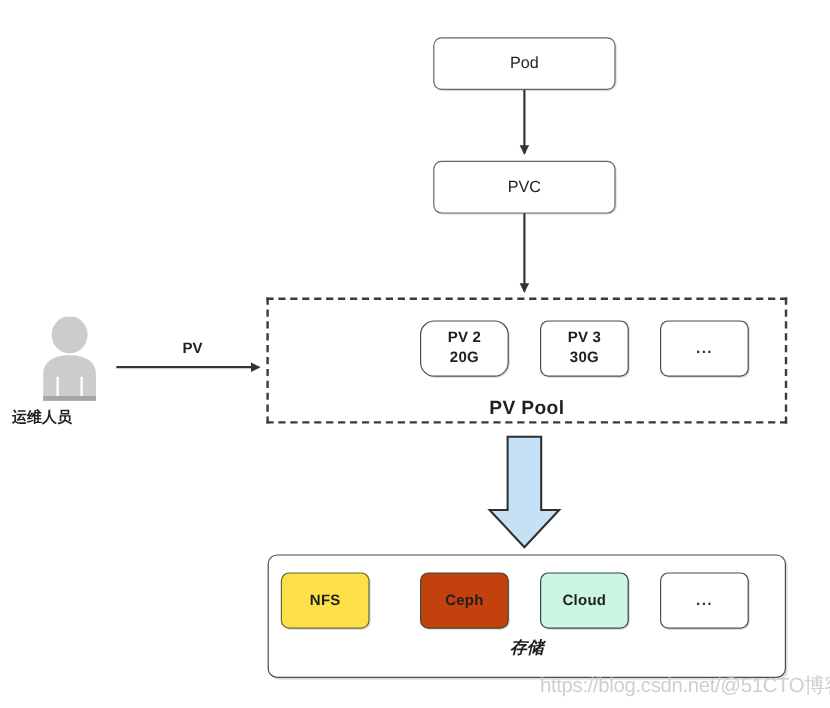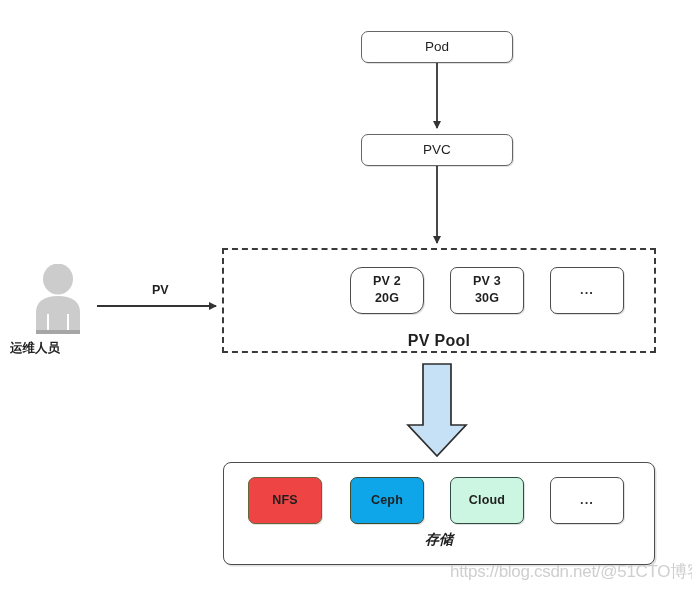--- a/index.html
+++ b/index.html
@@ -31,21 +31,21 @@
     border: 1.4px solid #4d4d4d;
     border-radius: 6px;
     color: #1f1f1f;
     font-size: 13px;
     line-height: 1.25;
     box-shadow: 1px 1px 0 rgba(0,0,0,0.12);
   }
 
   .pod-node, .pvc-node {
     width: 152px;
-    height: 32px;
+    height: 44px;
     border-radius: 7px;
     font-size: 13.5px;
     border-color: #666666;
   }
   .pod-node { left: 361px; top: 31px; }
   .pvc-node { left: 361px; top: 134px; }
 
   
   .pv-pool {
     position: absolute;
@@ -118,22 +118,22 @@
   }
   .store-box {
     width: 74px;
     height: 47px;
     top: 477px;
     border-radius: 7px;
     font-size: 12.5px;
     font-weight: bold;
     letter-spacing: 0.2px;
   }
-  .store-1 { left: 248px; background: #ef4444; border: 1.6px solid #66663d; text-align: right; }
-  .store-2 { left: 350px; background: #0ea5e9; border: 1.6px solid #3d4d2e; }
+  .store-1 { left: 234px; background: #fde047; border: 1.6px solid #66663d; text-align: right; }
+  .store-2 { left: 350px; background: #c2410c; border: 1.6px solid #3d4d2e; }
   .store-3 { left: 450px; background: #ccf5e2; border: 1.6px solid #2f4d45; }
   .store-4 { left: 550px; background: #ffffff; border: 1.5px solid #4d4d4d; }
 
   
   .actor {
     position: absolute;
     left: 31px;
     top: 264px;
     width: 54px;
     height: 72px;

